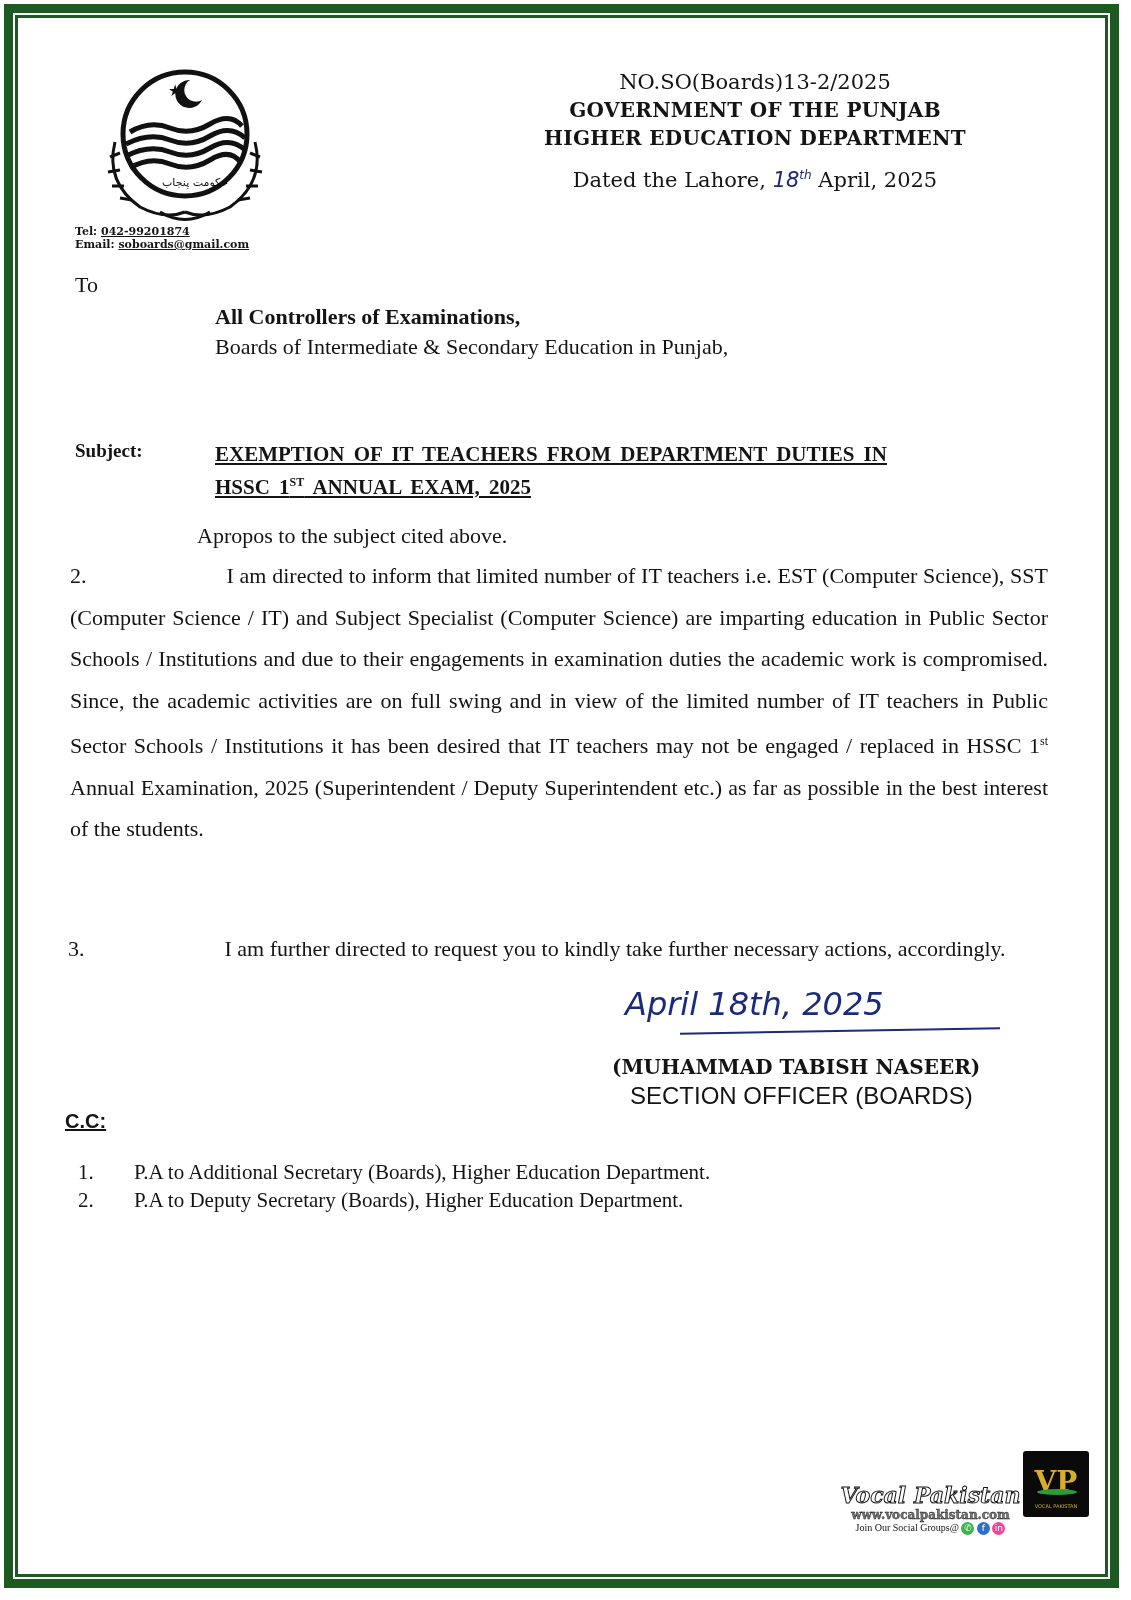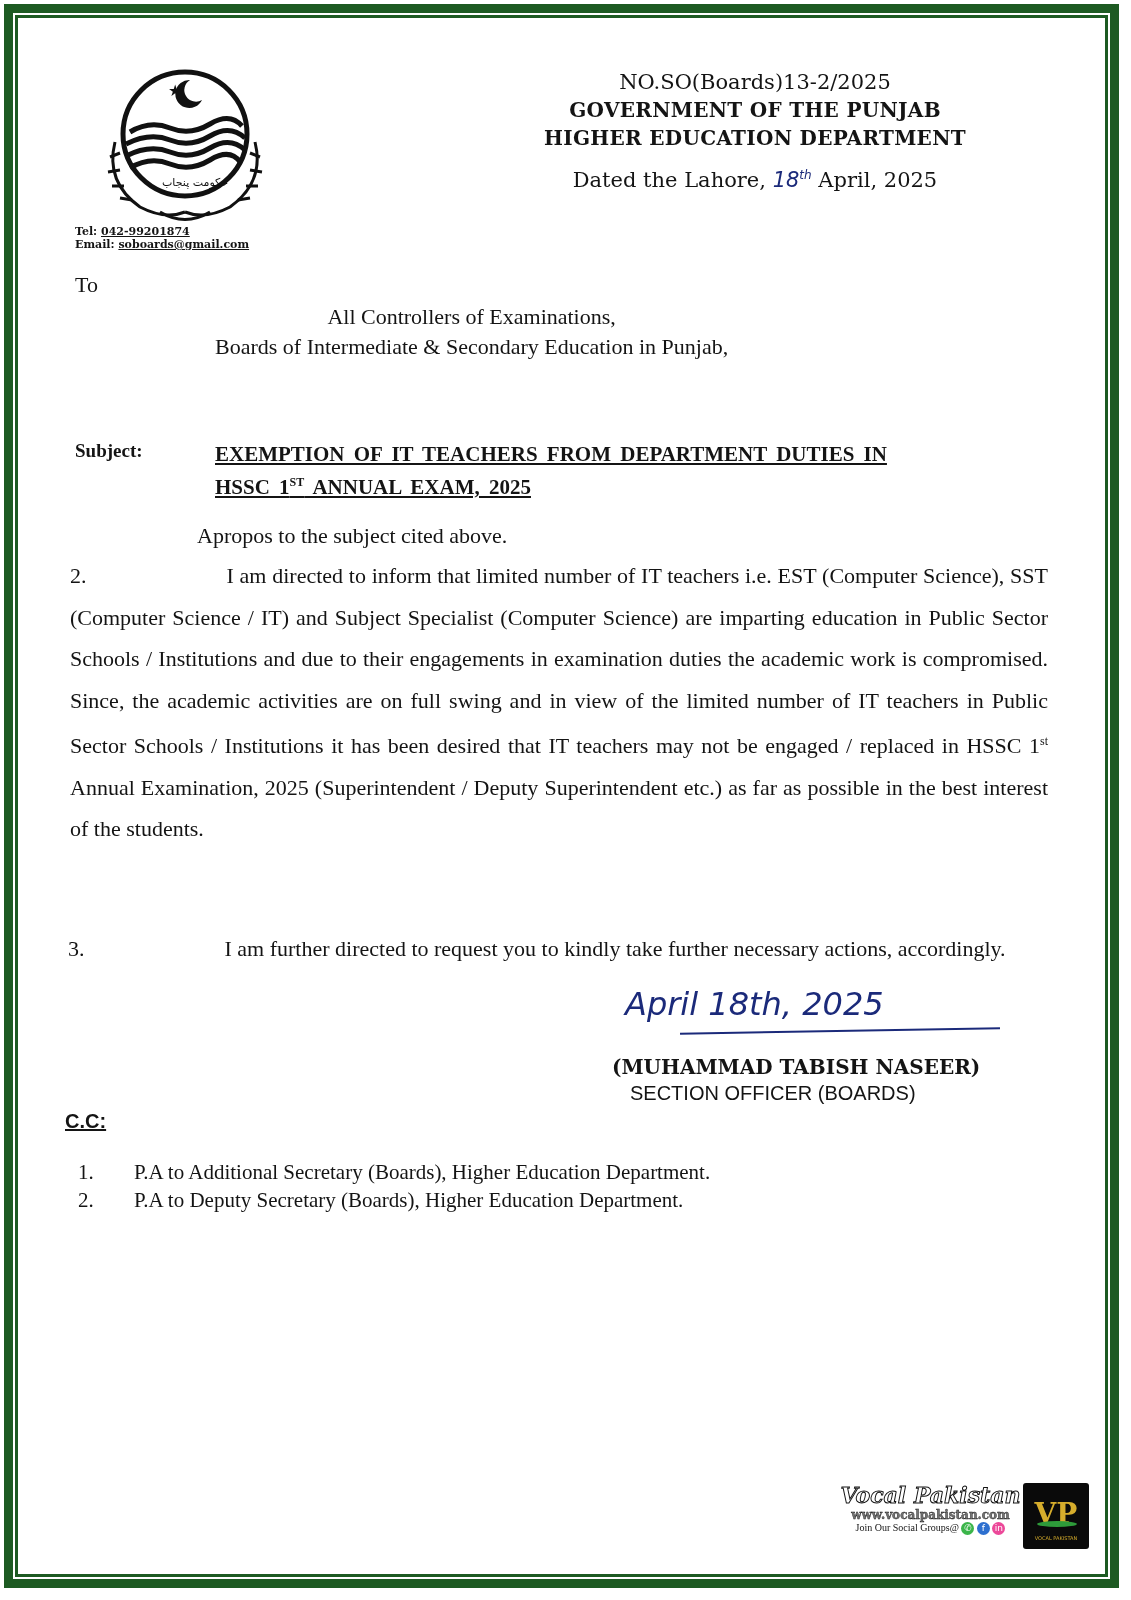--- a/index.html
+++ b/index.html
@@ -13,43 +13,43 @@
   .logo { left:90px; top:62px; width:190px; height:170px; }
   .contact { left:75px; top:225px; font-size:11px; font-weight:bold; line-height:13px; font-family:"DejaVu Serif", serif; }
   .contact u { text-decoration:underline; }
   .hdr { left:520px; top:68px; width:470px; text-align:center; }
   .hdr .no { font-size:21px; font-family:"DejaVu Serif", serif; line-height:28px; }
   .hdr .gov { font-size:20px; font-weight:bold; font-family:"DejaVu Serif", serif; line-height:28px; letter-spacing:0.3px; }
   .hdr .date { font-size:21px; font-family:"DejaVu Serif", serif; margin-top:16px; }
   .hand { font-family:"DejaVu Sans", sans-serif; color:#1b2a7a; font-style:italic; }
   .to { left:75px; top:272px; font-size:22px; }
   .addr { left:215px; top:302px; font-size:22px; line-height:30px; }
-  .addr .b { font-weight:normal;text-align:center; }
+  .addr .b { font-weight:bold; }
   .subj-lbl { left:75px; top:440px; font-size:19px; font-weight:bold; }
   .subj { left:215px; top:440px; width:835px; font-size:21px; font-weight:bold; line-height:28px;
           text-decoration:underline; text-align:justify; text-align-last:left; word-spacing:4px; }
   .body-p { font-size:22px; line-height:41.5px; }
   .p1 { left:197px; top:515px; }
   .p2 { left:70px; top:555px; width:978px; text-align:justify; }
   .p3 { left:68px; top:928px; width:978px; text-align:justify; }
   .indent { display:inline-block; width:140px; }
   .sig { left:625px; top:985px; font-size:32px; }
   .sig-line { left:680px; top:1030px; width:320px; height:2px; background:#1b2a7a; transform:rotate(-1deg); }
   .signame { left:612px; top:1055px; font-size:20px; font-weight:bold; font-family:"DejaVu Serif", serif; }
-  .sigtitle { left:630px; top:1082px; font-size:20px; font-family:"Liberation Sans", sans-serif; }
+  .sigtitle { left:630px; top:1082px; font-size:24px; font-family:"Liberation Sans", sans-serif; }
   .cc { left:65px; top:1110px; font-size:20px; font-weight:bold; text-decoration:underline; font-family:"Liberation Sans", sans-serif; }
   .cc-list { left:78px; top:1158px; font-size:21px; line-height:28px; }
   .cc-list .n { display:inline-block; width:56px; }
   .wm { left:838px; top:1482px; width:185px; text-align:center; }
   .wm .brand { font-size:22px; font-weight:bold; font-style:italic; font-family:"DejaVu Serif", serif;
                color:#fff; -webkit-text-stroke:1px #111; }
   .wm .url { font-size:12px; font-weight:bold; color:#737373; font-family:"DejaVu Serif", serif; -webkit-text-stroke:0.4px #222; }
   .wm .join { font-size:10px; font-family:"Liberation Serif", serif; }
   .soc { display:inline-block; width:13px; height:13px; border-radius:50%; color:#fff; font-size:9px; line-height:13px; text-align:center; vertical-align:middle; font-family:"DejaVu Sans", sans-serif; }
-  .vp { left:1023px; top:1483px; width:66px; height:66px; background:#0a0a0a; border-radius:3px; }
+  .vp { left:1023px; top:1451px; width:66px; height:66px; background:#0a0a0a; border-radius:3px; }
   .vp .t { position:absolute; left:0; top:14px; width:66px; text-align:center; font-size:28px; font-weight:bold; color:#d6ad2c; font-family:"DejaVu Serif", serif; }
   .vp .s { position:absolute; left:0; top:52px; width:66px; text-align:center; font-size:5px; color:#d6ad2c; font-family:"DejaVu Sans", sans-serif; }
   .vp .sw { position:absolute; left:14px; top:38px; width:40px; height:6px; background:#2e9b3a; border-radius:50%; }
 </style>
 </head>
 <body>
 
 <div class="frame-outer"></div>
 <div class="frame-inner"></div>
 

